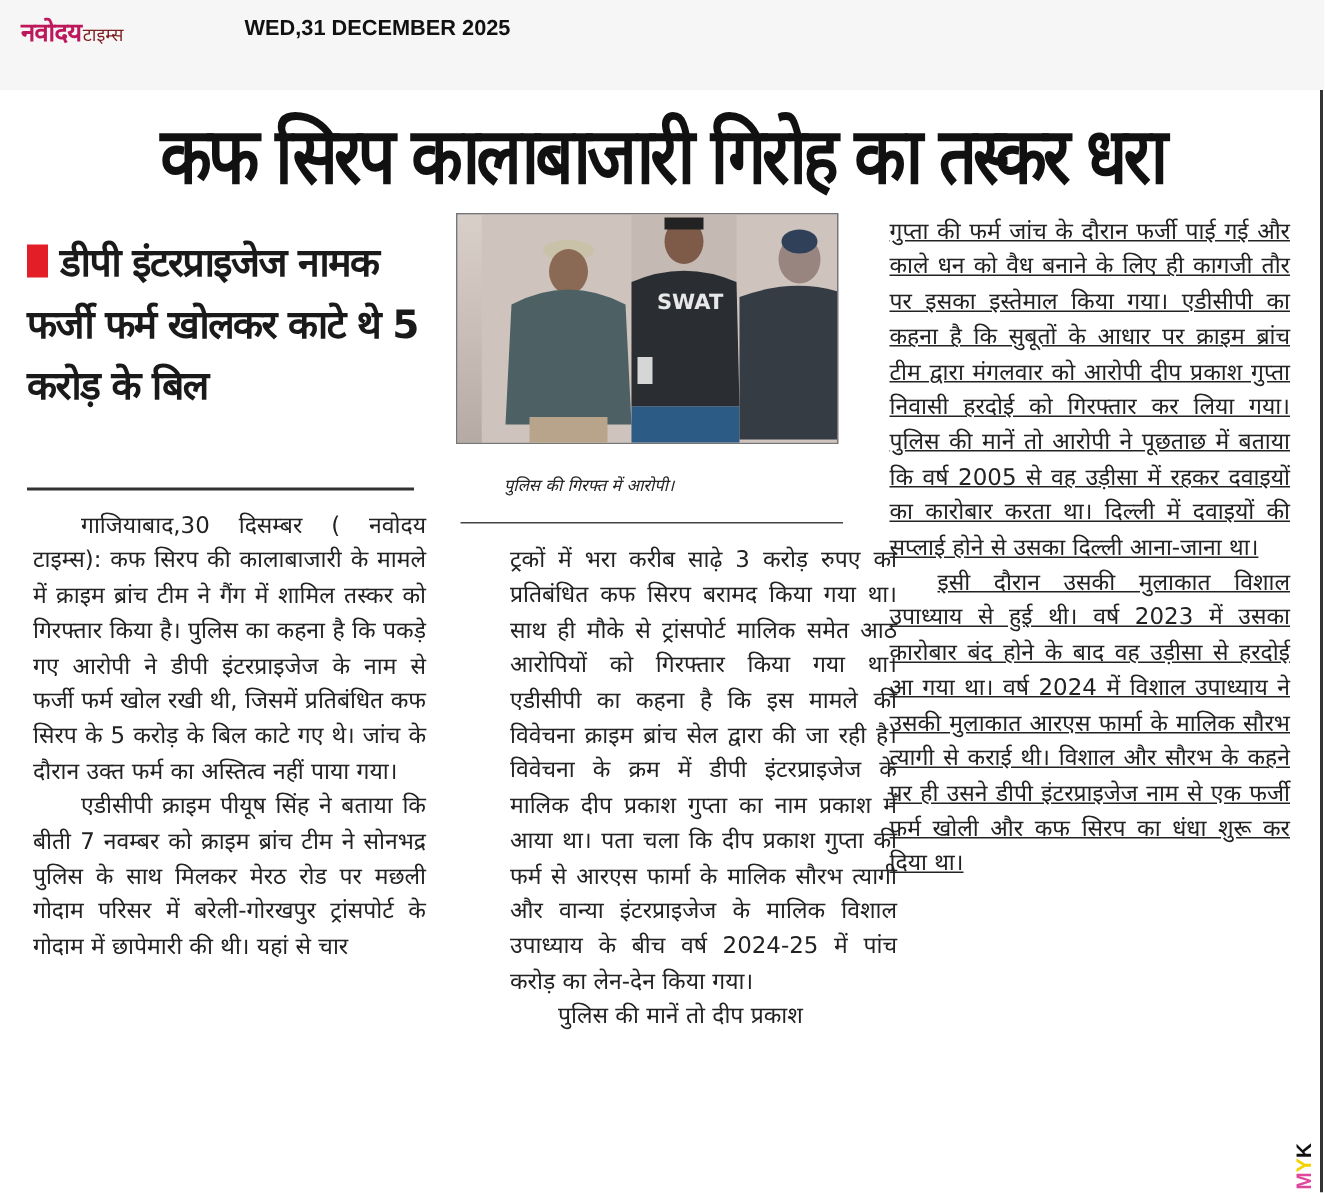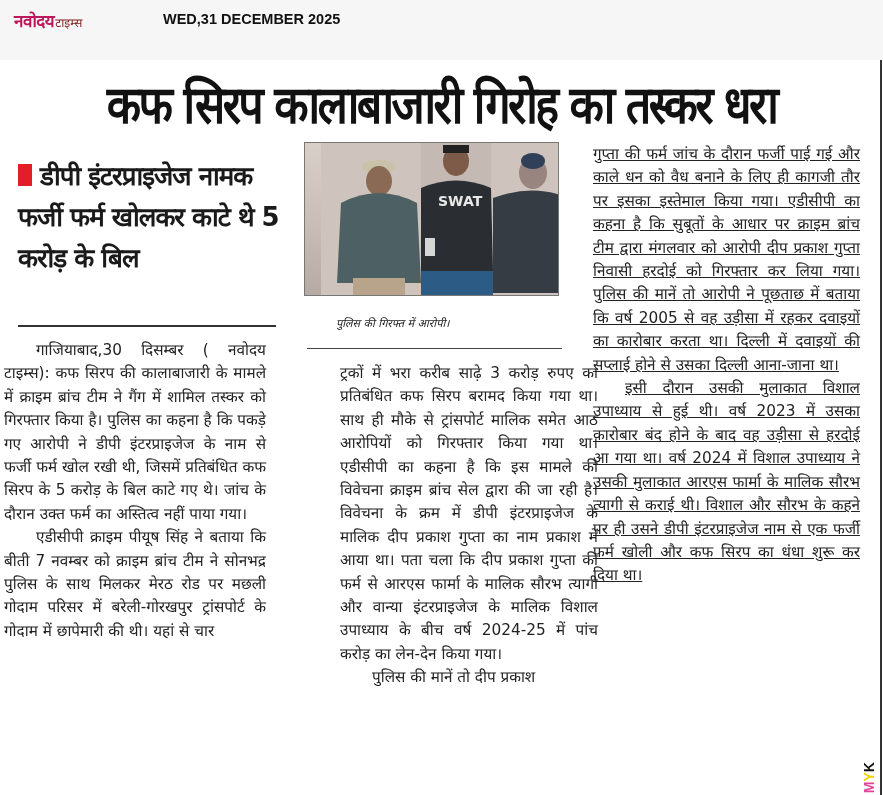--- a/index.html
+++ b/index.html
@@ -53,21 +53,21 @@
     position: absolute; left: 18px; top: 325px; width: 258px; height: 2px; background: #333;
   }
 
   .col {
     position: absolute;
     font-family: "DejaVu Sans", sans-serif; font-size: 15.3px; line-height: 23.4px;
     color: #222; text-align: justify; text-align-last: auto;
   }
   .col p { text-indent: 0; }
   .col p.indent { text-indent: 32px; }
-  .col1 { left: 4px; top: 339px; width: 262px; }
+  .col1 { left: 22px; top: 339px; width: 262px; }
   .col2 { left: 304px; top: 362px; width: 258px; margin-left: 36px; }
   .col3 { left: 593px; top: 143px; width: 267px; text-decoration: underline; }
 
   .photo {
     position: absolute; left: 304px; top: 142px; width: 255px; height: 154px;
     border: 1px solid #777; overflow: hidden;
     background: linear-gradient(180deg, #d9cfc9 0%, #c8bdb6 55%, #b5aaa4 100%);
     padding-left: 16px;
   }
   .photo svg { display: block; }

